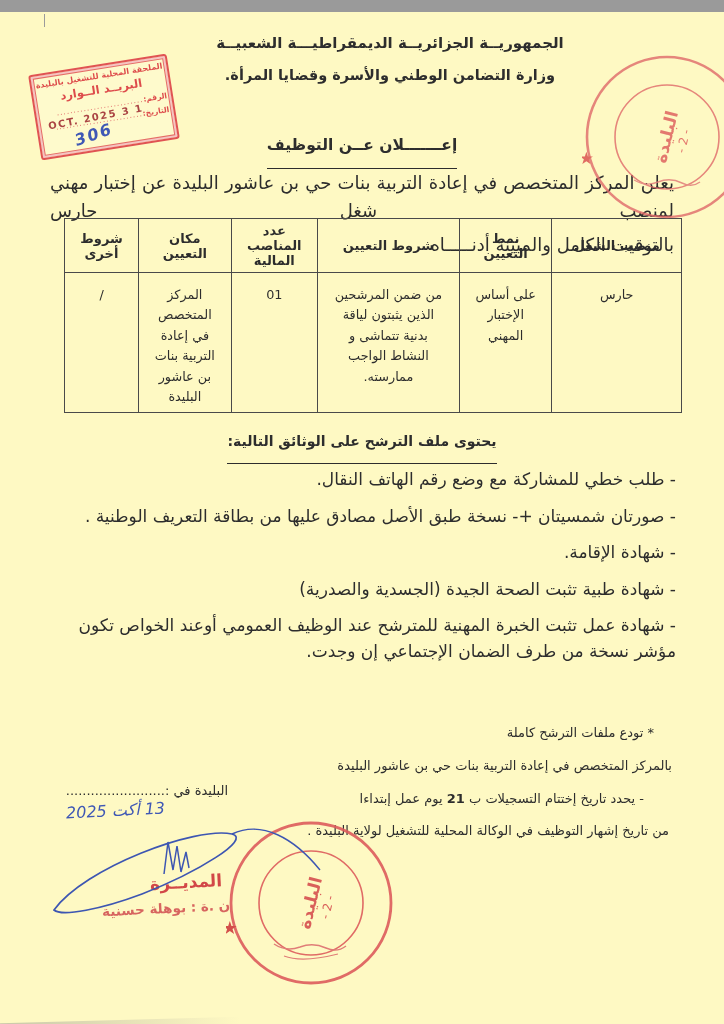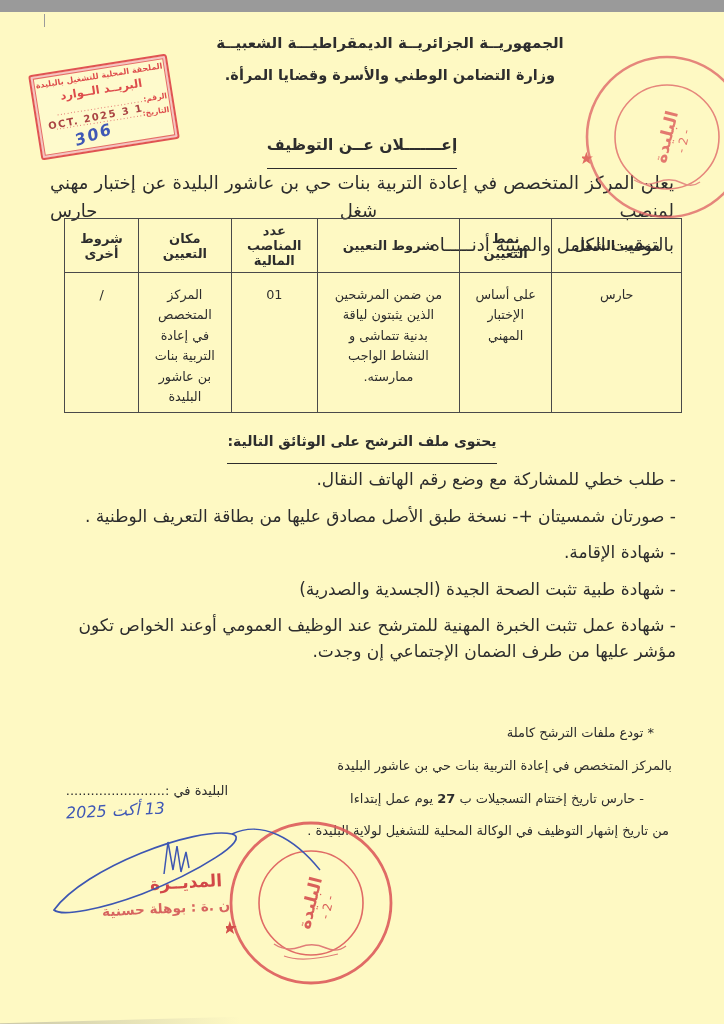--- a/index.html
+++ b/index.html
@@ -179,26 +179,26 @@
   </table>
 
   <div class="sec-head sec1-head" data-name="documents-section-heading">
     <span class="u" data-name="documents-heading-text">يحتوى ملف الترشح على الوثائق التالية:</span>
   </div>
   <div class="doc-list" data-name="documents-list">
     <div class="doc-item" data-name="list-item">- طلب خطي للمشاركة مع وضع رقم الهاتف النقال.</div>
     <div class="doc-item" data-name="list-item">- صورتان شمسيتان +- نسخة طبق الأصل مصادق عليها من بطاقة التعريف الوطنية .</div>
     <div class="doc-item" data-name="list-item">- شهادة الإقامة.</div>
     <div class="doc-item" data-name="list-item">- شهادة طبية تثبت الصحة الجيدة (الجسدية  والصدرية)</div>
-    <div class="doc-item" data-name="list-item">- شهادة عمل تثبت الخبرة المهنية للمترشح عند الوظيف العمومي أوعند الخواص تكون مؤشر عليها من طرف الضمان الإجتماعي إن وجدت.</div>
+    <div class="doc-item" data-name="list-item">- شهادة عمل تثبت الخبرة المهنية للمترشح عند الوظيف العمومي أوعند الخواص تكون مؤشر نسخة من طرف الضمان الإجتماعي إن وجدت.</div>
   </div>
 
   <div class="dep-line dep-l1" data-name="deposit-line1">* تودع ملفات الترشح كاملة</div>
   <div class="dep-line dep-l2" data-name="deposit-line2">بالمركز المتخصص في إعادة التربية بنات حي بن عاشور البليدة</div>
-  <div class="dep-line dep-l3" data-name="deposit-line3"><span data-name="deposit-line3-pre">- حارس تاريخ إختتام التسجيلات ب </span><span class="b" data-name="deposit-deadline-days">27</span><span data-name="deposit-line3-post"> يوم عمل إبتداءا</span></div>
+  <div class="dep-line dep-l3" data-name="deposit-line3"><span data-name="deposit-line3-pre">- يحدد تاريخ إختتام التسجيلات ب </span><span class="b" data-name="deposit-deadline-days">21</span><span data-name="deposit-line3-post"> يوم عمل إبتداءا</span></div>
   <div class="dep-line dep-l4" data-name="deposit-line4">من تاريخ إشهار التوظيف في الوكالة المحلية للتشغيل لولاية البليدة .</div>
 
   <div class="place-date" data-name="place-date-line">البليدة في :........................</div>
   <div class="hand-date" data-name="handwritten-date">13 أكت 2025</div>
   <div class="director" data-name="director-title-stamp">المديــرة</div>
   <div class="director-name" data-name="director-name-stamp">ن .ة : بوهلة حسنية</div>
 
   <svg class="round-stamp bottom" data-name="official-round-stamp-bottom" width="170" height="170" viewBox="0 0 170 170">
     <circle cx="85" cy="85" r="80" fill="none" stroke="#dd5c5c" stroke-width="2.8"></circle>
     <circle cx="85" cy="85" r="52" fill="none" stroke="#dd5c5c" stroke-width="1.6"></circle>

